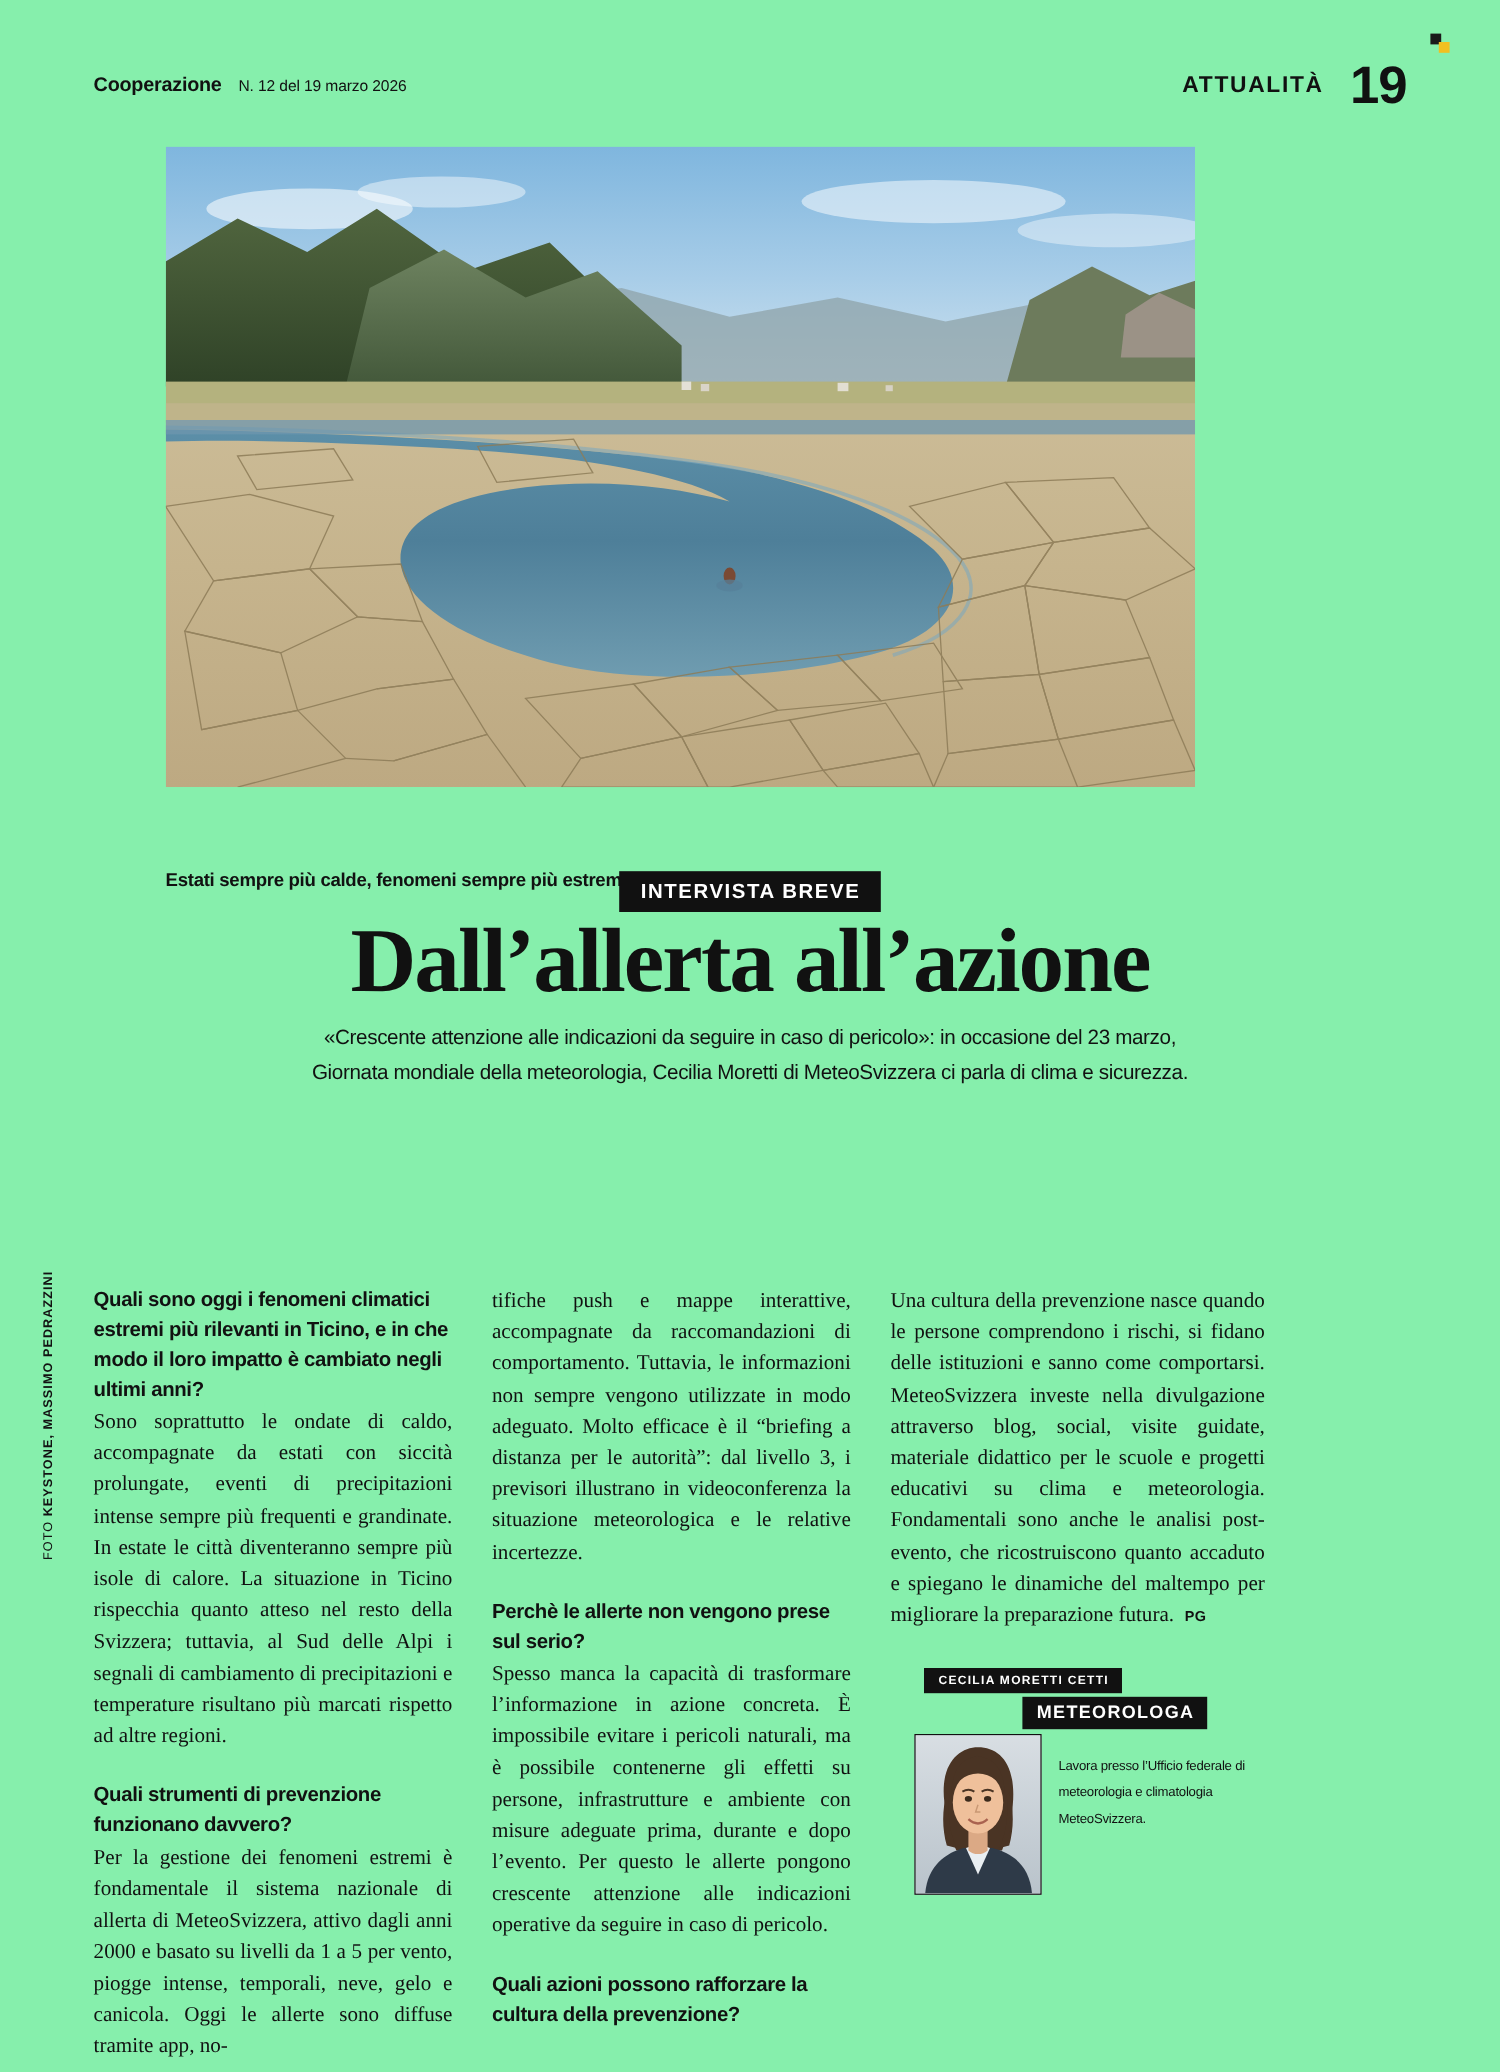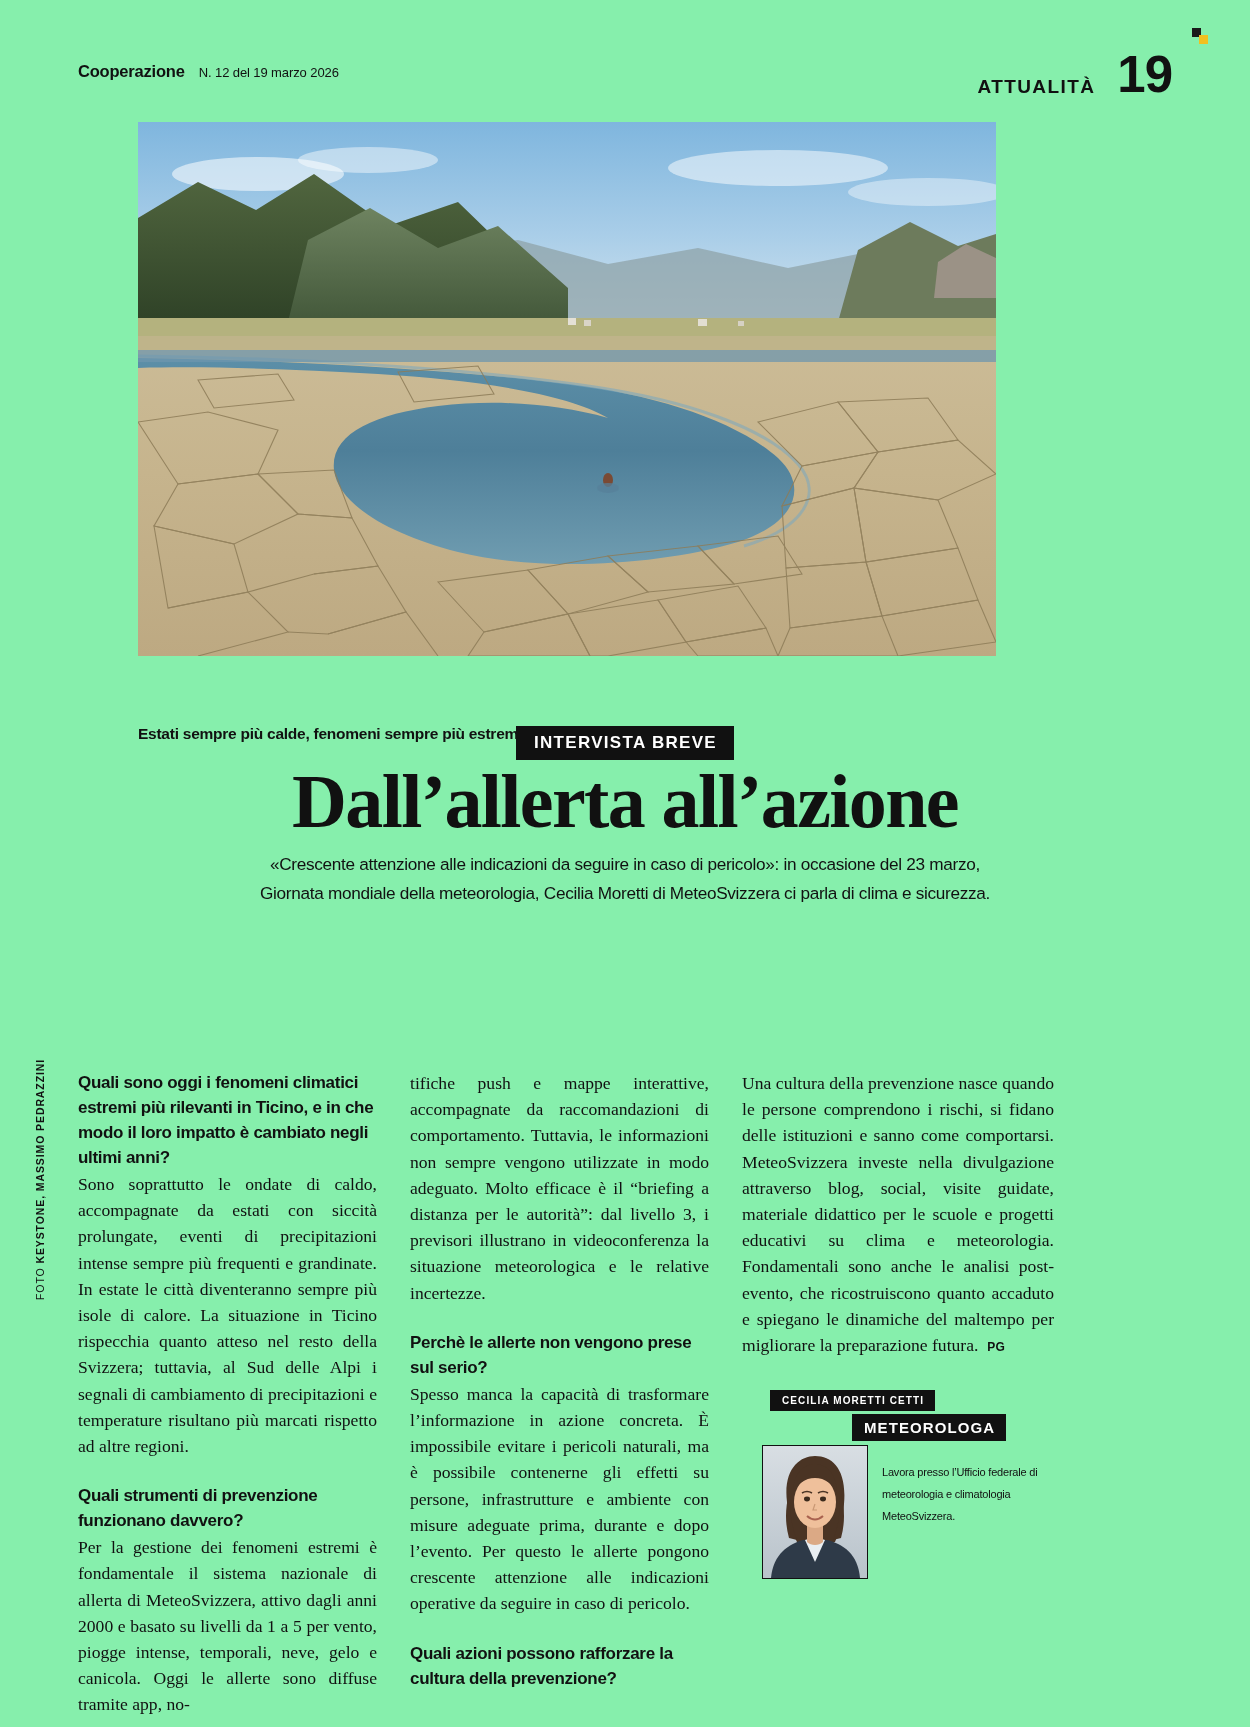--- a/index.html
+++ b/index.html
@@ -52,31 +52,31 @@
     font-size: 13px;
     font-weight: normal;
     letter-spacing: -0.1px;
     color: #111;
   }
   .head-right {
     position: absolute;
     right: 78px;
     top: 52px;
     display: flex;
-    align-items: flex-end;
+    align-items: center;
     gap: 22px;
   }
   .head-right .section {
     font-size: 19px;
     font-weight: bold;
     letter-spacing: 1.4px;
     color: #111;
   }
   .head-right .folio {
-    font-size: 51px;
+    font-size: 44px;
     font-weight: bold;
     letter-spacing: -1px;
     line-height: 0.9;
     color: #111;
   }
 
   
   .hero {
     position: absolute;
     left: 138px;

